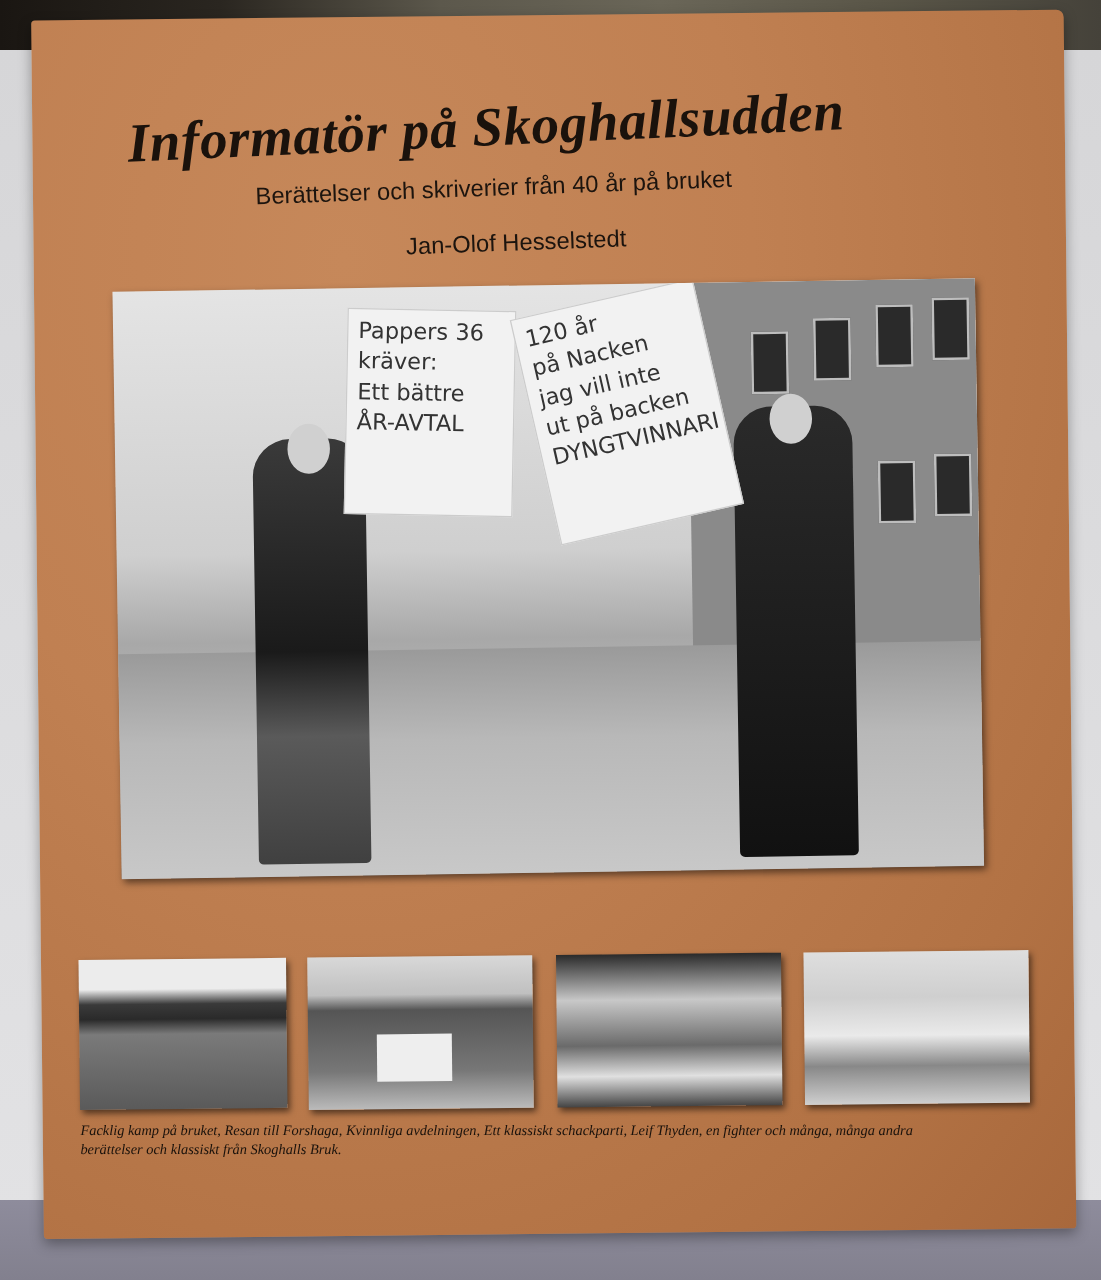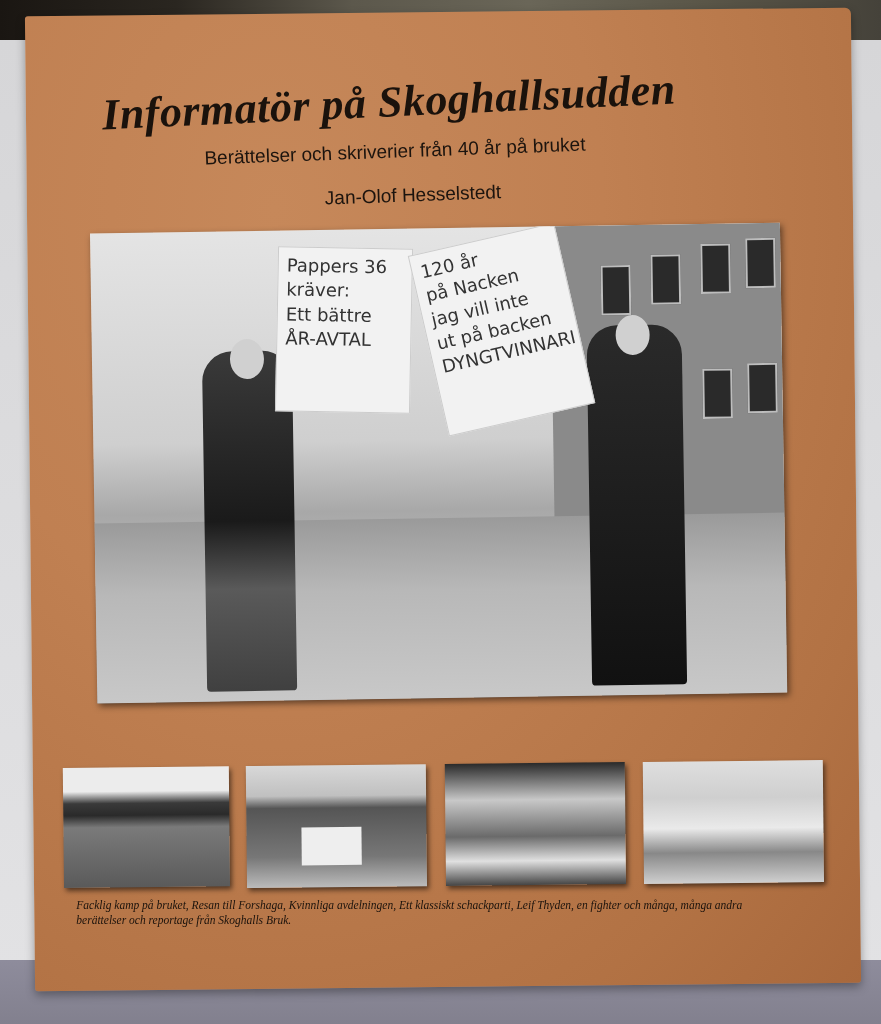--- a/index.html
+++ b/index.html
@@ -23,21 +23,21 @@
   .person{position:absolute;background:#1e1e1e;border-radius:30px 30px 4px 4px;}
   .p1{left:110px;top:120px;width:90px;height:340px;background:linear-gradient(180deg,#3a3a3a 0%,#1a1a1a 50%,#5a5a5a 70%,#404040 100%);}
   .p2{left:495px;top:100px;width:95px;height:360px;background:linear-gradient(180deg,#2a2a2a 0%,#111 100%);}
   .head{position:absolute;width:34px;height:40px;border-radius:50%;background:#d0d0d0;}
   .thumbs{position:absolute;left:30px;top:752px;width:770px;height:130px;}
   .thumb{position:absolute;top:0;height:120px;box-shadow:2px 3px 5px rgba(0,0,0,0.55);overflow:hidden;}
   .t1{left:0;width:166px;height:120px;background:linear-gradient(180deg,#ececec 0%,#ececec 20%,#3a3a3a 30%,#2a2a2a 40%,#7a7a7a 50%,#5a5a5a 100%);}
   .t2{left:183px;width:180px;height:122px;background:linear-gradient(180deg,#d8d8d8 0%,#c0c0c0 25%,#555 35%,#777 75%,#bbb 100%);}
   .t3{left:382px;width:180px;height:122px;background:linear-gradient(180deg,#2a2a2a 0%,#c8c8c8 30%,#6a6a6a 60%,#e0e0e0 80%,#444 100%);}
   .t4{left:580px;width:180px;height:122px;background:linear-gradient(180deg,#dedede 0%,#cfcfcf 30%,#eaeaea 55%,#888 75%,#cfcfcf 100%);}
-  .caption{position:absolute;left:30px;top:886px;width:760px;font-family:"Liberation Serif",serif;font-style:italic;font-size:11.5px;color:#1a120c;line-height:1.3;transform:rotate(0.6deg);margin-left:12px;}
+  .caption{position:absolute;left:30px;top:886px;width:760px;font-family:"Liberation Serif",serif;font-style:italic;font-size:11.5px;color:#1a120c;line-height:1.3;transform:rotate(0.6deg);}
   .mini-sign{position:absolute;background:#eee;font-size:6px;color:#333;text-align:center;padding-top:6px;box-sizing:border-box;}
 </style>
 </head>
 <body>
 
 <div class="bg-top"></div>
 <div class="bg-strip"></div>
 <div class="bg-bottom"></div>
 
 <div class="book">
@@ -79,15 +79,15 @@
     <div class="thumb t1"></div>
     <div class="thumb t2">
       <div class="mini-sign" style="left:55px;top:62px;width:60px;height:38px;"></div>
     </div>
     <div class="thumb t3"></div>
     <div class="thumb t4"></div>
   </div>
 
   <div class="caption">
     <div>Facklig kamp på bruket, Resan till Forshaga, Kvinnliga avdelningen, Ett klassiskt schackparti, Leif Thyden, en fighter och många, många andra</div>
-    <div>berättelser och reportage från Skoghalls Bruk.</div>
+    <div>berättelser och klassiskt från Skoghalls Bruk.</div>
   </div>
 </div>
 
 </body></html>

